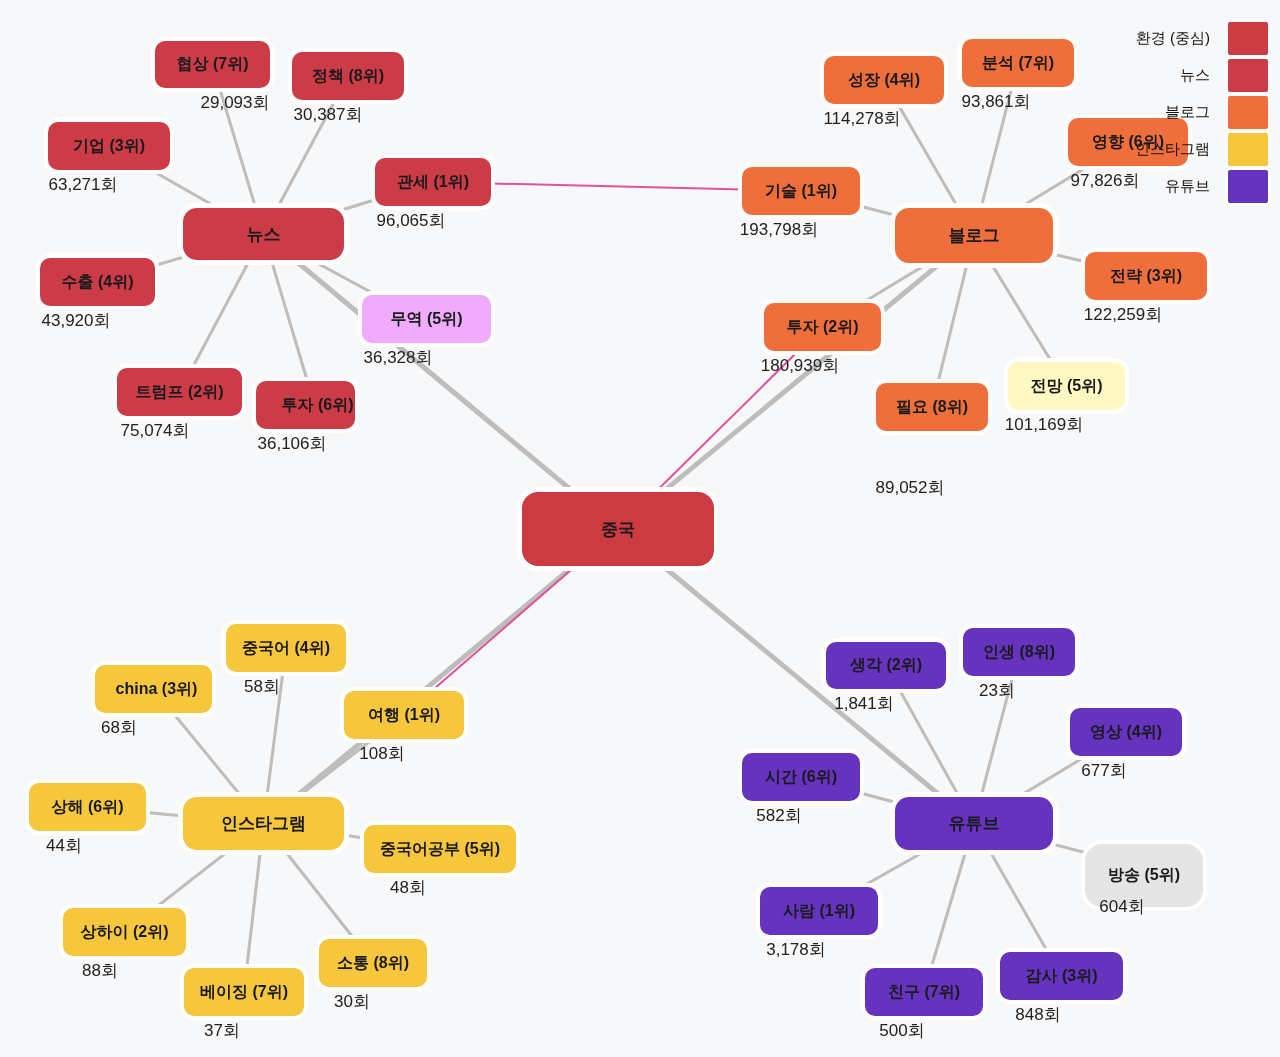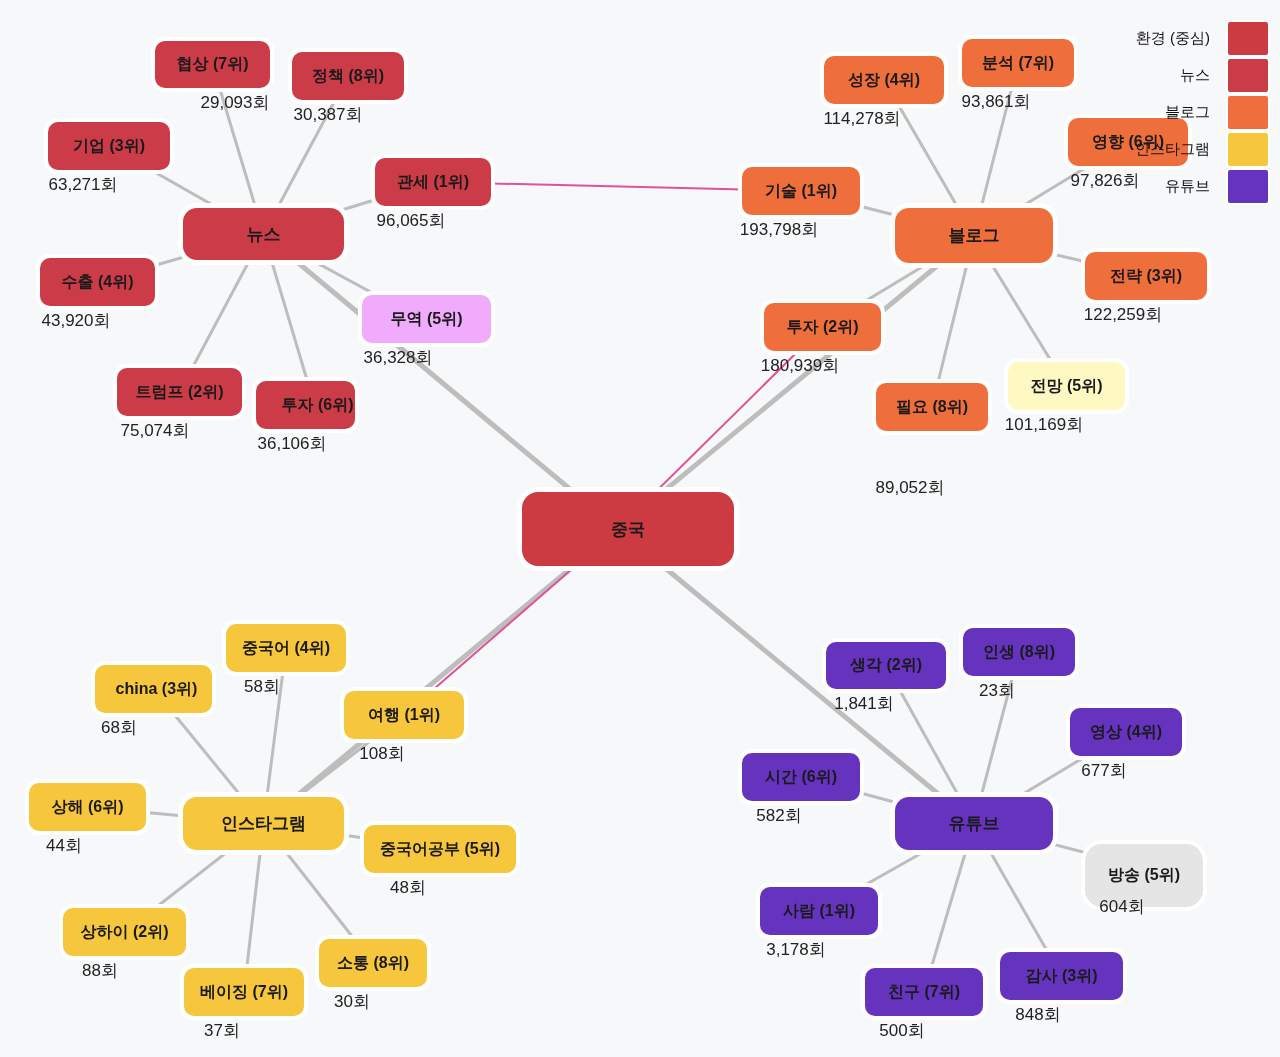--- a/index.html
+++ b/index.html
@@ -107,21 +107,21 @@
       <line x1="974" y1="823.5" x2="924" y2="992" stroke="#bdbdbd" stroke-width="3" stroke-linecap="round"></line>
       <line x1="618" y1="529" x2="263.5" y2="234" stroke="#bdbdbd" stroke-width="5" stroke-linecap="round"></line>
       <line x1="618" y1="529" x2="974" y2="235.5" stroke="#bdbdbd" stroke-width="5" stroke-linecap="round"></line>
       <line x1="618" y1="529" x2="263.5" y2="823.5" stroke="#bdbdbd" stroke-width="5" stroke-linecap="round"></line>
       <line x1="618" y1="529" x2="974" y2="823.5" stroke="#bdbdbd" stroke-width="5" stroke-linecap="round"></line>
       <line x1="433" y1="182" x2="801" y2="191" stroke="#e0529a" stroke-width="2" stroke-linecap="round"></line>
       <line x1="618" y1="529" x2="822.5" y2="327" stroke="#e0529a" stroke-width="2" stroke-linecap="round"></line>
       <line x1="618" y1="529" x2="404" y2="715" stroke="#e0529a" stroke-width="2" stroke-linecap="round"></line>
     </svg>
   <div id="nodes-layer">
-      <div class="node center" style="left: 522px; top: 492px; width: 212px; height: 74px; background: rgb(204, 59, 66);">
+      <div class="node center" style="left: 522px; top: 492px; width: 192px; height: 74px; background: rgb(204, 59, 66);">
         <span>중국</span>
       </div>
       <div class="node hub" style="left: 183px; top: 208px; width: 161px; height: 52px; background: rgb(204, 59, 72);">
         <span>뉴스</span>
       </div>
       <div class="node hub" style="left: 895px; top: 208px; width: 158px; height: 55px; background: rgb(239, 111, 60);">
         <span>블로그</span>
       </div>
       <div class="node hub" style="left: 183px; top: 797px; width: 161px; height: 53px; background: rgb(246, 198, 60);">
         <span>인스타그램</span>

